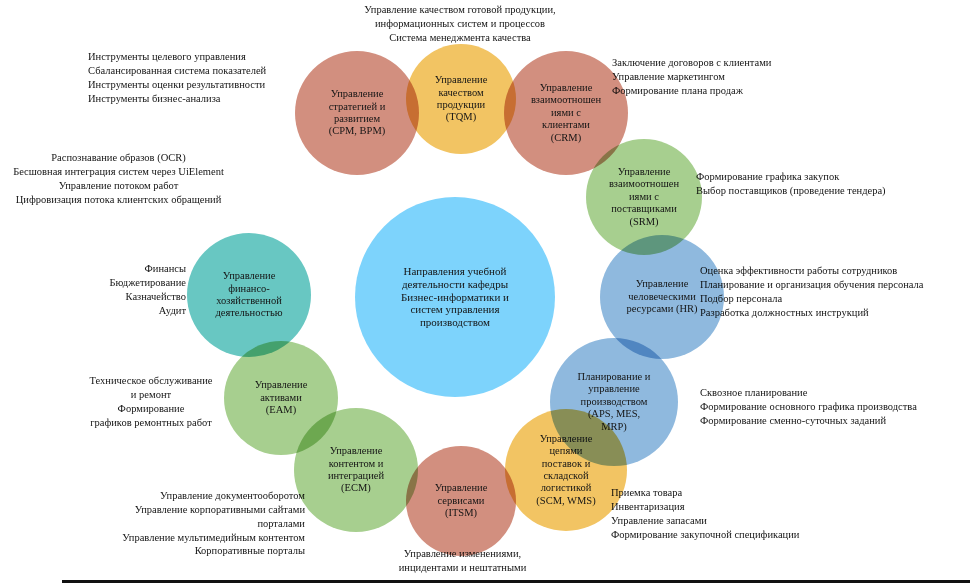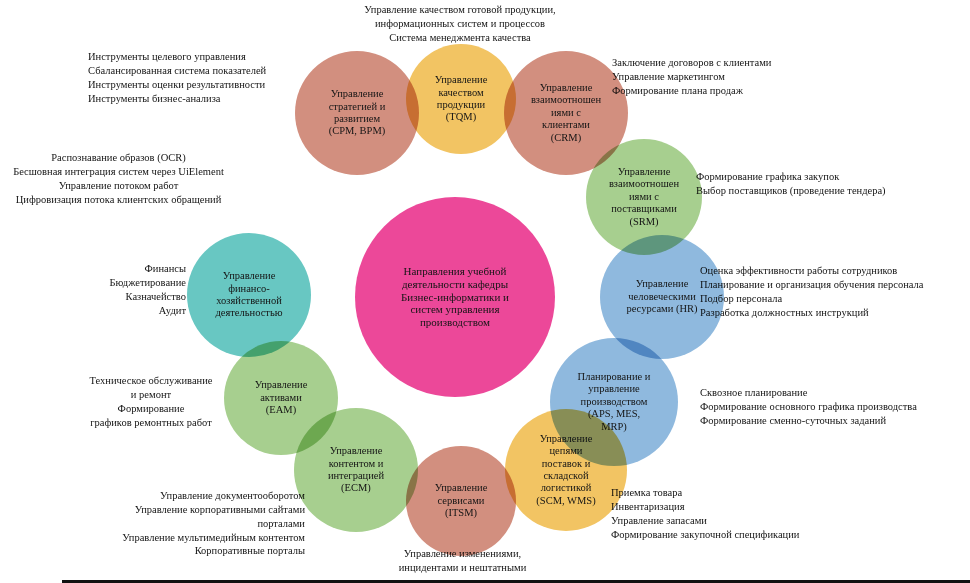--- a/index.html
+++ b/index.html
@@ -29,21 +29,21 @@
     padding:0 6px;
   }
   .circle.center .lbl{font-size:11px;}
   .note{
     position:absolute;
     font-size:10.5px;
     line-height:1.32;
     color:#151515;
     white-space:pre-line;
   }
-  .c-center{background:#ec4899;}
+  .c-center{background:#7dd3fc;}
   .c-blue{background:#8FB9DE;}
   .c-yellow{background:#F2C463;}
   .c-salmon{background:#D28F7F;}
   .c-green{background:#A7CF8F;}
   .c-teal{background:#68C7C2;}
   .bottom-line{
     position:absolute;
     left:62px;bottom:0;
     width:908px;height:3px;
     background:#111111;

